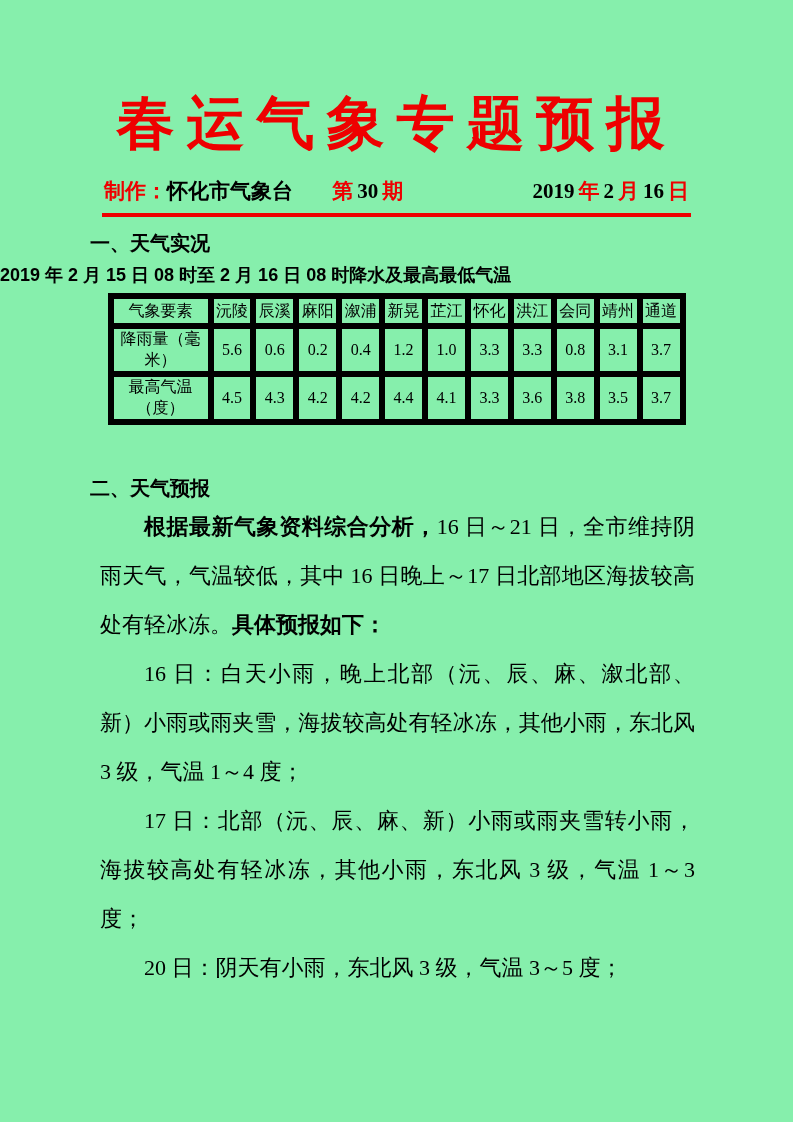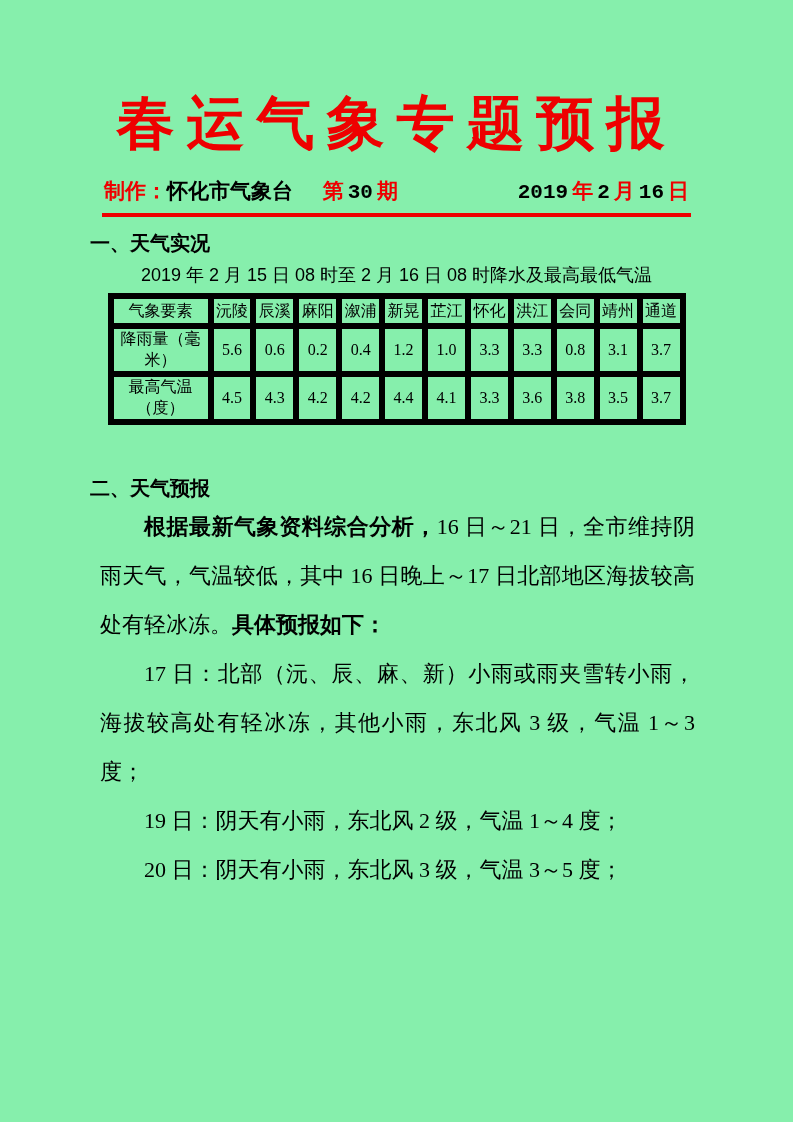--- a/index.html
+++ b/index.html
@@ -22,21 +22,21 @@
     font-size: 58px;
     letter-spacing: 12px;
     line-height: 1.3;
     white-space: nowrap;
   }
   .meta-row {
     display: flex;
     justify-content: space-between;
     align-items: baseline;
     margin: 16px 100px 0 104px;
-    font-family: Liberation Mono, monospace;
+    font-family: Liberation Serif, serif;
     font-weight: bold;
     font-size: 21px;
     white-space: nowrap;
   }
   .meta-row .red { color: var(--red); }
   .meta-center { margin-right: 90px; }
   .meta-num { margin: 16px 4px; }
   .red-rule {
     height: 4px;
     background: var(--red);
@@ -44,23 +44,22 @@
   }
   .section-heading {
     margin: 13px 98px 0 90px;
     font-family: "Liberation Sans", sans-serif;
     font-weight: bold;
     font-size: 20px;
     color: var(--ink);
   }
   .table-title {
     margin-top: 6px;
-    text-align: center;
     font-family: "Liberation Sans", sans-serif;
-    font-weight: normal;
+    font-weight: bold;
     font-size: 18px;
   }
   table.weather {
     margin: 6px auto 0 auto;
     width: 578px;
     border-collapse: collapse;
     table-layout: fixed;
     font-size: 16px;
   }
   table.weather col.c-label { width: 100px; }
@@ -169,18 +168,18 @@
           <td>3.7</td>
         </tr>
       </tbody>
   </table>
 
   <h2 class="section-heading section2">二、天气预报</h2>
 
   <p class="body-para"><span class="bold-seg">根据最新气象资料综合分析，</span><span>16 日～21 日，全市维持阴雨天气，气温较低，其中 16 日晚上～17 日北部地区海拔较高处有轻冰冻。</span><span class="bold-seg">具体预报如下：</span></p>
 
   <div id="forecast-list">
+      <p class="body-para">16 日：白天小雨，晚上北部（沅、辰、麻、溆北部、新）小雨或雨夹雪，海拔较高处有轻冰冻，其他小雨，东北风 3 级，气温 1～4 度；</p>
       <p class="body-para">17 日：北部（沅、辰、麻、新）小雨或雨夹雪转小雨，海拔较高处有轻冰冻，其他小雨，东北风 3 级，气温 1～3 度；</p>
-      <p class="body-para">19 日：阴天有小雨，东北风 2 级，气温 1～4 度；</p>
       <p class="body-para">20 日：阴天有小雨，东北风 3 级，气温 3～5 度；</p>
     </div>
 
 </div>
 
 </body></html>

